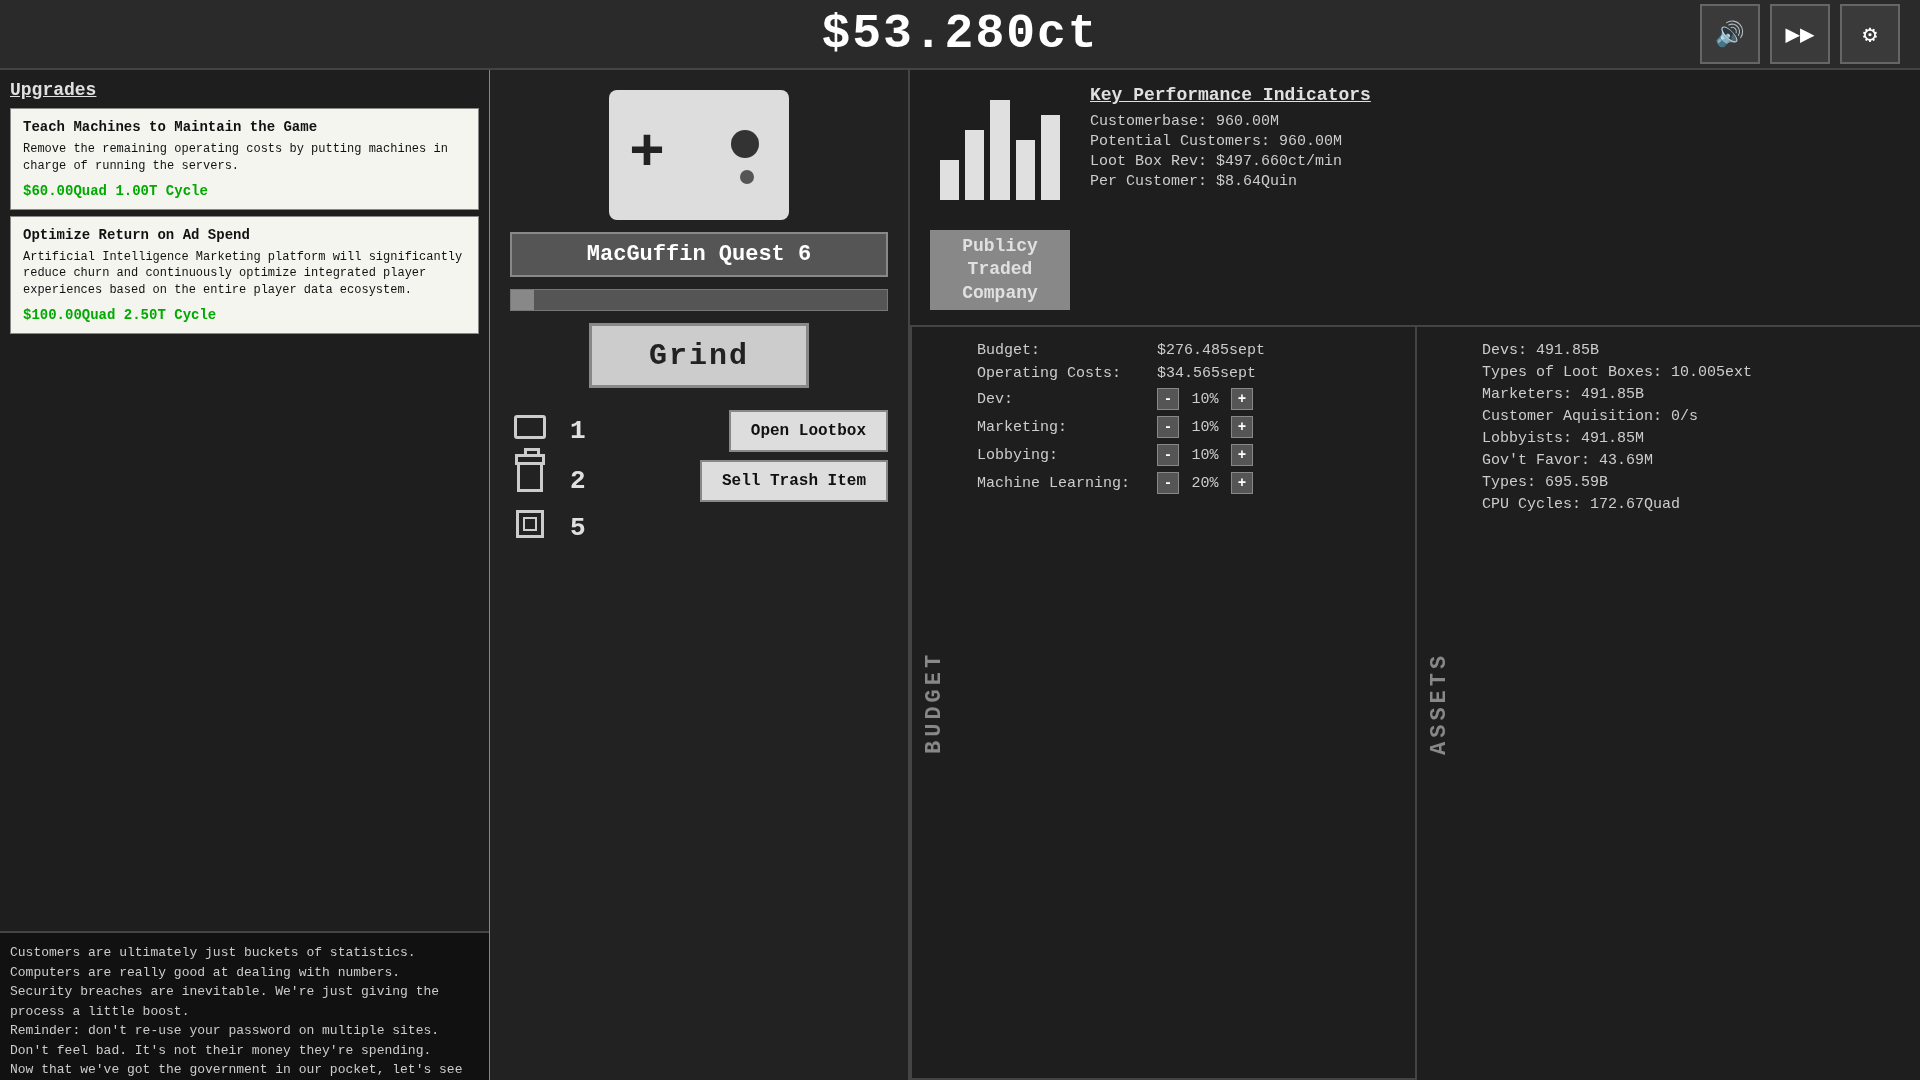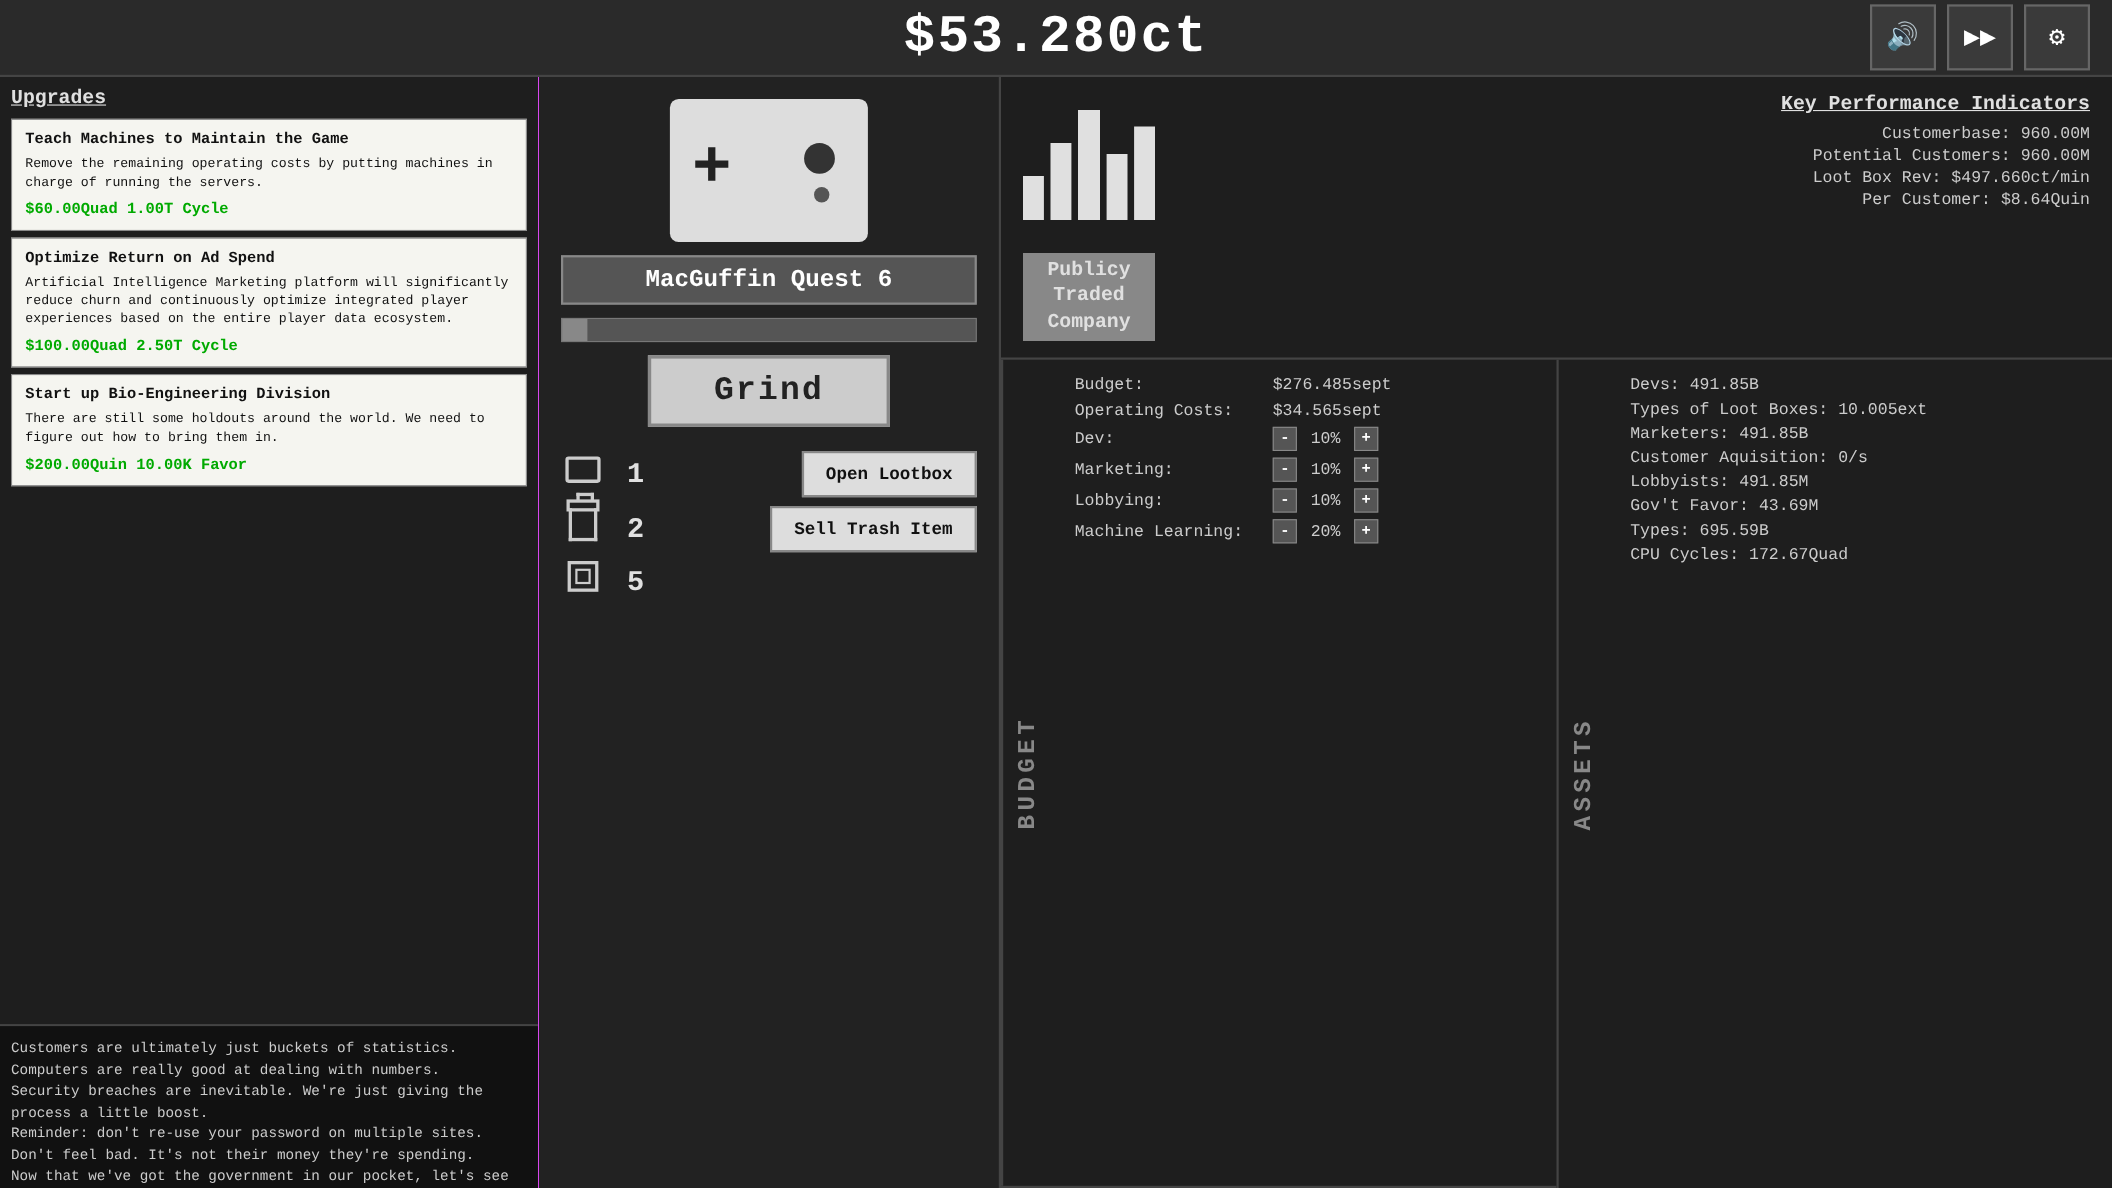--- a/index.html
+++ b/index.html
@@ -280,32 +280,31 @@
       width: 22px;
     }
 
     #publicly-traded {
       background: #888;
       color: #e0e0e0;
       padding: 10px 15px;
       font-size: 18px;
       font-weight: bold;
       text-align: center;
-      width: 120px;
+      width: 140px;
       height: 80px;
       display: flex;
       align-items: center;
       justify-content: center;
       margin-top: 20px;
       line-height: 1.3;
     }
 
     #kpi-text {
       flex: 1;
-      text-align: right;
     }
 
     #kpi-title {
       font-size: 18px;
       font-weight: bold;
       text-decoration: underline;
       margin-bottom: 8px;
     }
 
     .kpi-row {
@@ -478,25 +477,20 @@
         <div class="upgrade-desc">Remove the remaining operating costs by putting machines in charge of running the servers.</div>
         <div class="upgrade-cost">$60.00Quad  1.00T Cycle</div>
       </div>
 
       <div class="upgrade-card">
         <div class="upgrade-name">Optimize Return on Ad Spend</div>
         <div class="upgrade-desc">Artificial Intelligence Marketing platform will significantly reduce churn and continuously optimize integrated player experiences based on the entire player data ecosystem.</div>
         <div class="upgrade-cost">$100.00Quad  2.50T Cycle</div>
       </div>
 
-      <div class="upgrade-card">
-        <div class="upgrade-name">Start up Bio-Engineering Division</div>
-        <div class="upgrade-desc">There are still some holdouts around the world. We need to figure out how to bring them in.</div>
-        <div class="upgrade-cost">$200.00Quin  10.00K Favor</div>
-      </div>
     </div>
 
     <div id="log-section">
       <div>Customers are ultimately just buckets of statistics. Computers are really good at dealing with numbers.</div>
       <div>Security breaches are inevitable. We're just giving the process a little boost.</div>
       <div>Reminder: don't re-use your password on multiple sites.</div>
       <div>Don't feel bad. It's not their money they're spending.</div>
       <div>Now that we've got the government in our pocket, let's see what else we can get away</div>
     </div>
   </div>

